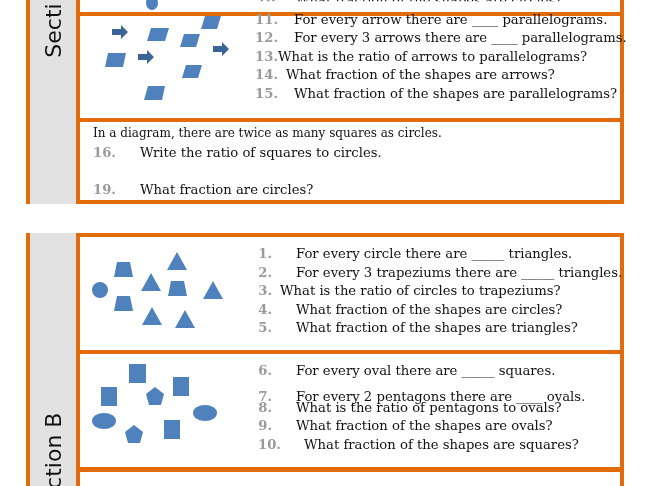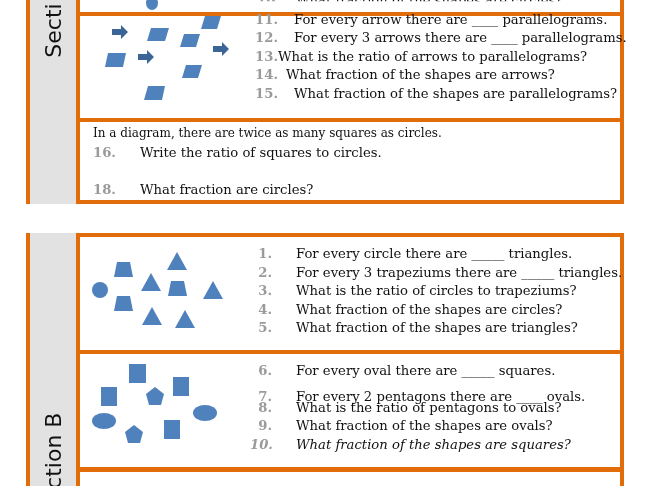--- a/index.html
+++ b/index.html
@@ -75,21 +75,21 @@
       <div class="q" style="left:168px; top:13px;"><span class="num" style="width:30px;">12.</span><span class="txt" style="margin-left:16px;">For every 3 arrows there are ____ parallelograms.</span></div>
       <div class="q" style="left:168px; top:32px;"><span class="num" style="width:30px;">13.</span><span class="txt" style="">What is the ratio of arrows to parallelograms?</span></div>
       <div class="q" style="left:168px; top:50px;"><span class="num" style="width:30px;">14.</span><span class="txt" style="margin-left:8px;">What fraction of the shapes are arrows?</span></div>
       <div class="q" style="left:168px; top:69px;"><span class="num" style="width:30px;">15.</span><span class="txt" style="margin-left:16px;">What fraction of the shapes are parallelograms?</span></div>
     </div>
   </div>
 
   <div class="panel" style="top:132px; height:78px;">
     <div class="lead" style="left:13px; top:4px;">In a diagram, there are twice as many squares as circles.</div>
     <div class="q" style="left:13px; top:22px;"><span class="num" style="width:24px; text-align:left;">16.</span><span class="txt" style="margin-left:23px;">Write the ratio of squares to circles.</span></div>
-    <div class="q" style="left:13px; top:59px;"><span class="num" style="width:24px; text-align:left;">18.</span><span class="txt" style="margin-left:23px;">What fraction are circles?</span></div>
+    <div class="q" style="left:13px; top:59px;"><span class="num" style="width:24px; text-align:left;">19.</span><span class="txt" style="margin-left:23px;">What fraction are circles?</span></div>
   </div>
 </div>
 
 <div class="frame" style="top:233px; height:270px;">
   <div class="side">
     <div class="side-label" style="top:212px; transform: translateX(-50%) rotate(-90deg);">ection B</div>
   </div>
 
   <div class="panel" style="top:4px; height:113px;">
     <svg width="160" height="110" style="left:0; top:0;">
@@ -100,21 +100,21 @@
         <polygon points="91,44 104,44 107,59 88,59"></polygon>
         <polygon points="97,15 107,33 87,33"></polygon>
         <polygon points="71,36 81,54 61,54"></polygon>
         <polygon points="133,44 143,62 123,62"></polygon>
         <polygon points="72,70 82,88 62,88"></polygon>
         <polygon points="105,73 115,91 95,91"></polygon>
       </g>
     </svg>
     <div class="q" style="left:170px; top:8px;"><span class="num" style="width:22px;">1.</span><span class="txt" style="margin-left:24px;">For every circle there are _____ triangles.</span></div>
     <div class="q" style="left:170px; top:27px;"><span class="num" style="width:22px;">2.</span><span class="txt" style="margin-left:24px;">For every 3 trapeziums there are _____ triangles.</span></div>
-    <div class="q" style="left:170px; top:45px;"><span class="num" style="width:22px;">3.</span><span class="txt" style="margin-left:24px;">What is the ratio of circles to trapeziums?</span></div>
+    <div class="q" style="left:170px; top:45px;"><span class="num" style="width:22px;">3.</span><span class="txt" style="margin-left:8px;">What is the ratio of circles to trapeziums?</span></div>
     <div class="q" style="left:170px; top:64px;"><span class="num" style="width:22px;">4.</span><span class="txt" style="margin-left:24px;">What fraction of the shapes are circles?</span></div>
     <div class="q" style="left:170px; top:82px;"><span class="num" style="width:22px;">5.</span><span class="txt" style="margin-left:24px;">What fraction of the shapes are triangles?</span></div>
   </div>
 
   <div class="panel" style="top:121px; height:113px;">
     <svg width="160" height="110" style="left:0; top:0;">
       <g fill="#4f81bd">
         <rect x="49" y="10" width="17" height="19"></rect>
         <rect x="21" y="33" width="16" height="19"></rect>
         <rect x="93" y="23" width="16" height="19"></rect>
@@ -122,17 +122,17 @@
         <polygon points="75,33 84,40 81,51 69,51 66,40"></polygon>
         <polygon points="54,71 63,78 60,89 48,89 45,78"></polygon>
         <ellipse cx="24" cy="67" rx="12" ry="8"></ellipse>
         <ellipse cx="125" cy="59" rx="12" ry="8"></ellipse>
       </g>
     </svg>
     <div class="q" style="left:170px; top:8px;"><span class="num" style="width:22px;">6.</span><span class="txt" style="margin-left:24px;">For every oval there are _____ squares.</span></div>
     <div class="q" style="left:170px; top:26px;margin-top:8px;"><span class="num" style="width:22px;">7.</span><span class="txt" style="margin-left:24px;">For every 2 pentagons there are ____ ovals.</span></div>
     <div class="q" style="left:170px; top:45px;"><span class="num" style="width:22px;">8.</span><span class="txt" style="margin-left:24px;">What is the ratio of pentagons to ovals?</span></div>
     <div class="q" style="left:170px; top:63px;"><span class="num" style="width:22px;">9.</span><span class="txt" style="margin-left:24px;">What fraction of the shapes are ovals?</span></div>
-    <div class="q" style="left:170px; top:82px;font-style:italic;"><span class="num" style="width:22px;">10.</span><span class="txt" style="margin-left:24px;">What fraction of the shapes are squares?</span></div>
+    <div class="q" style="left:178px; top:82px;"><span class="num" style="width:22px;">10.</span><span class="txt" style="margin-left:24px;">What fraction of the shapes are squares?</span></div>
   </div>
 
   <div class="panel" style="top:239px; height:40px;"></div>
 </div>
 
 </body></html>

